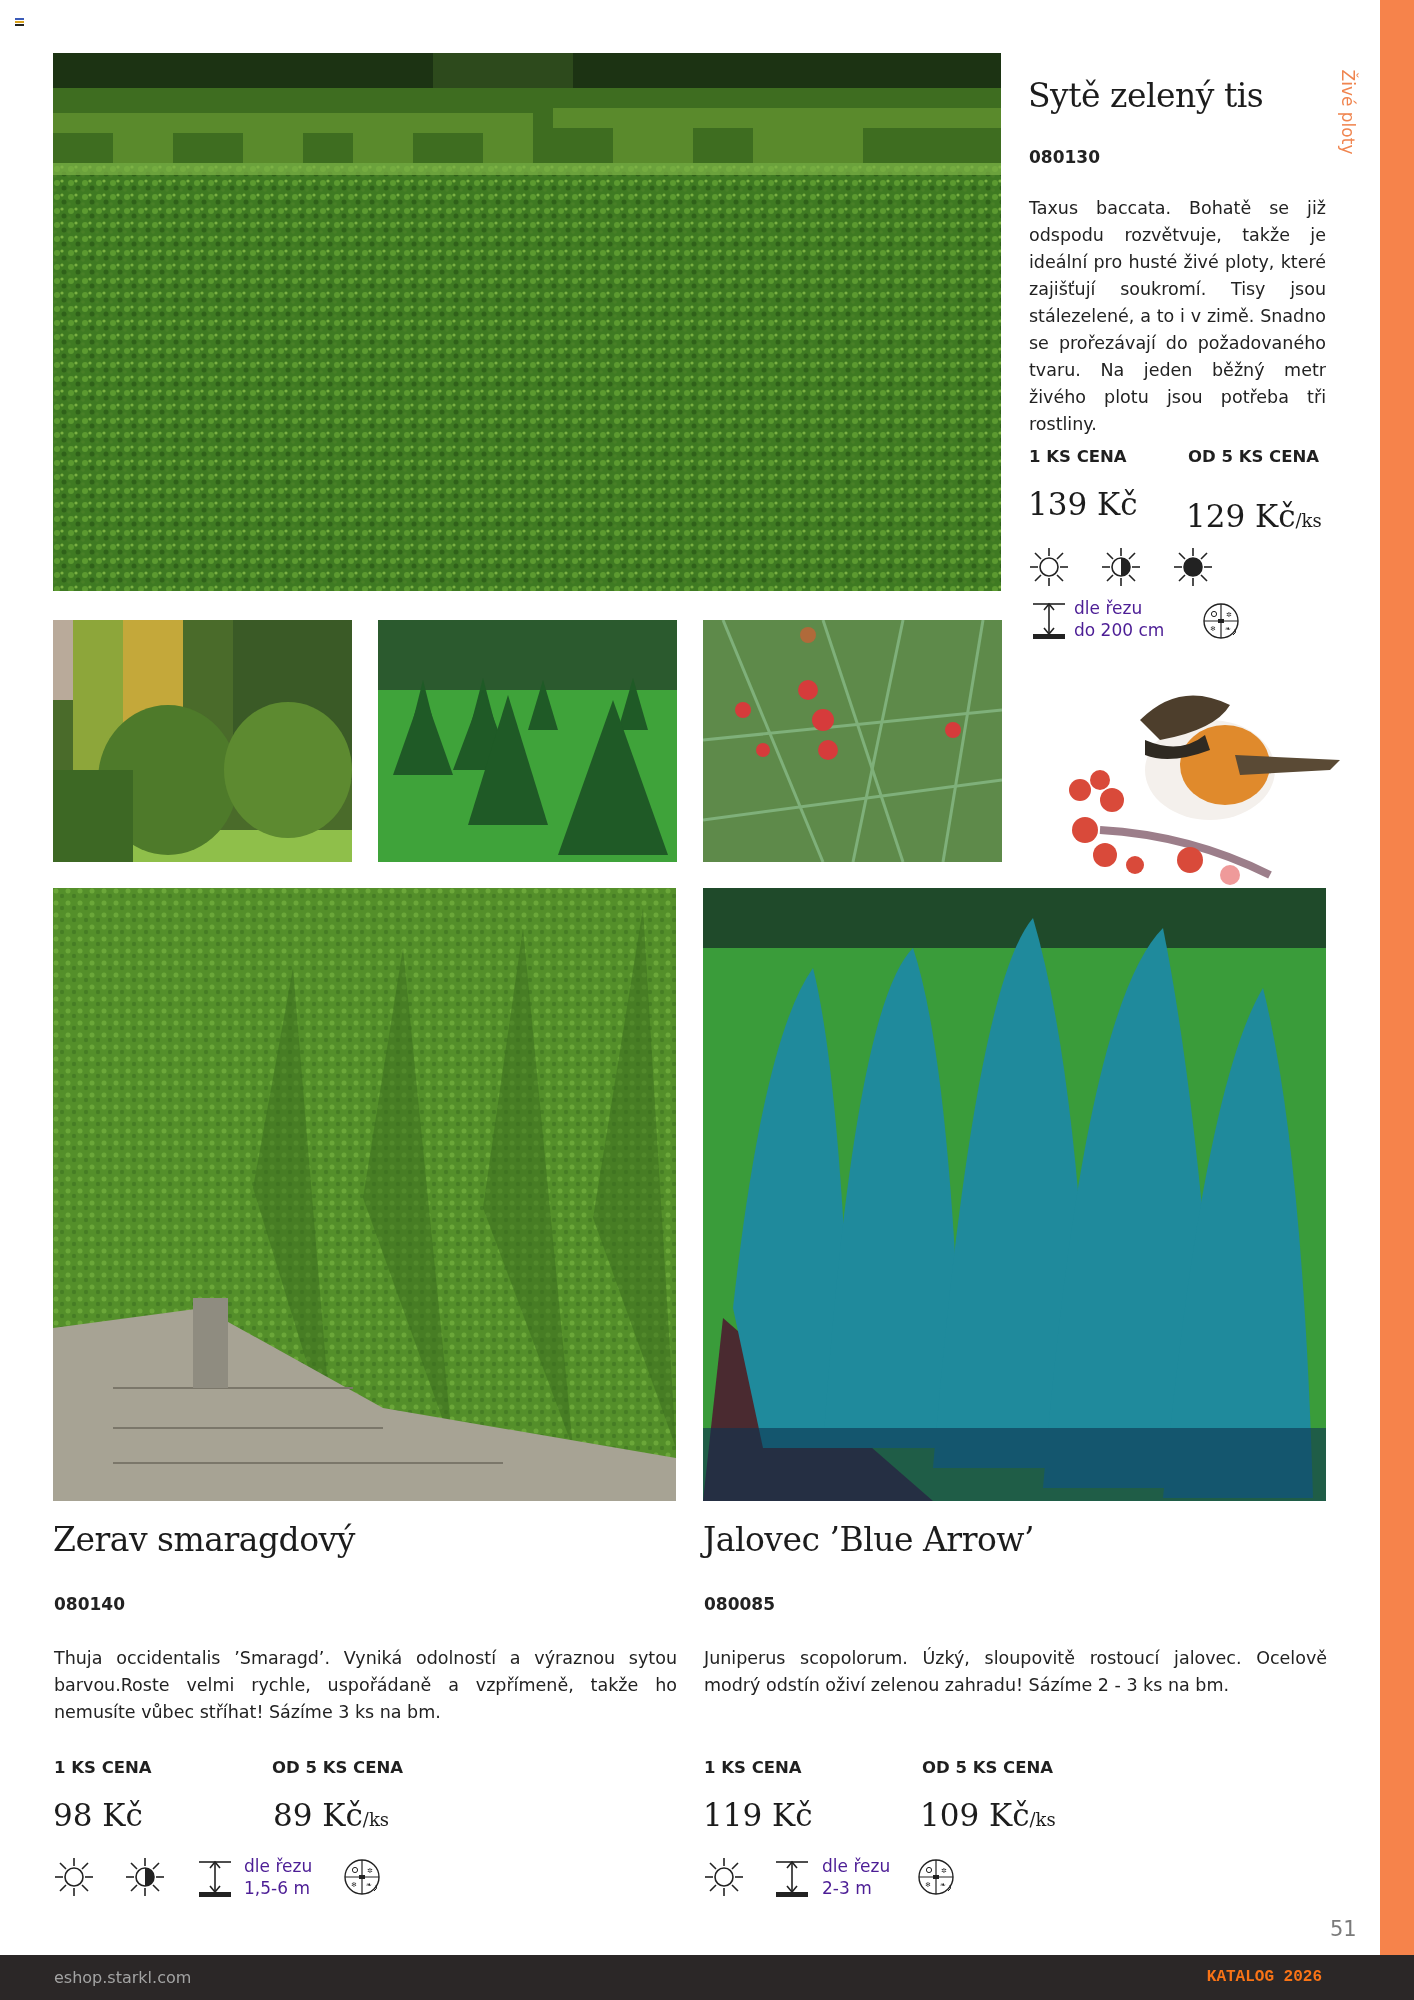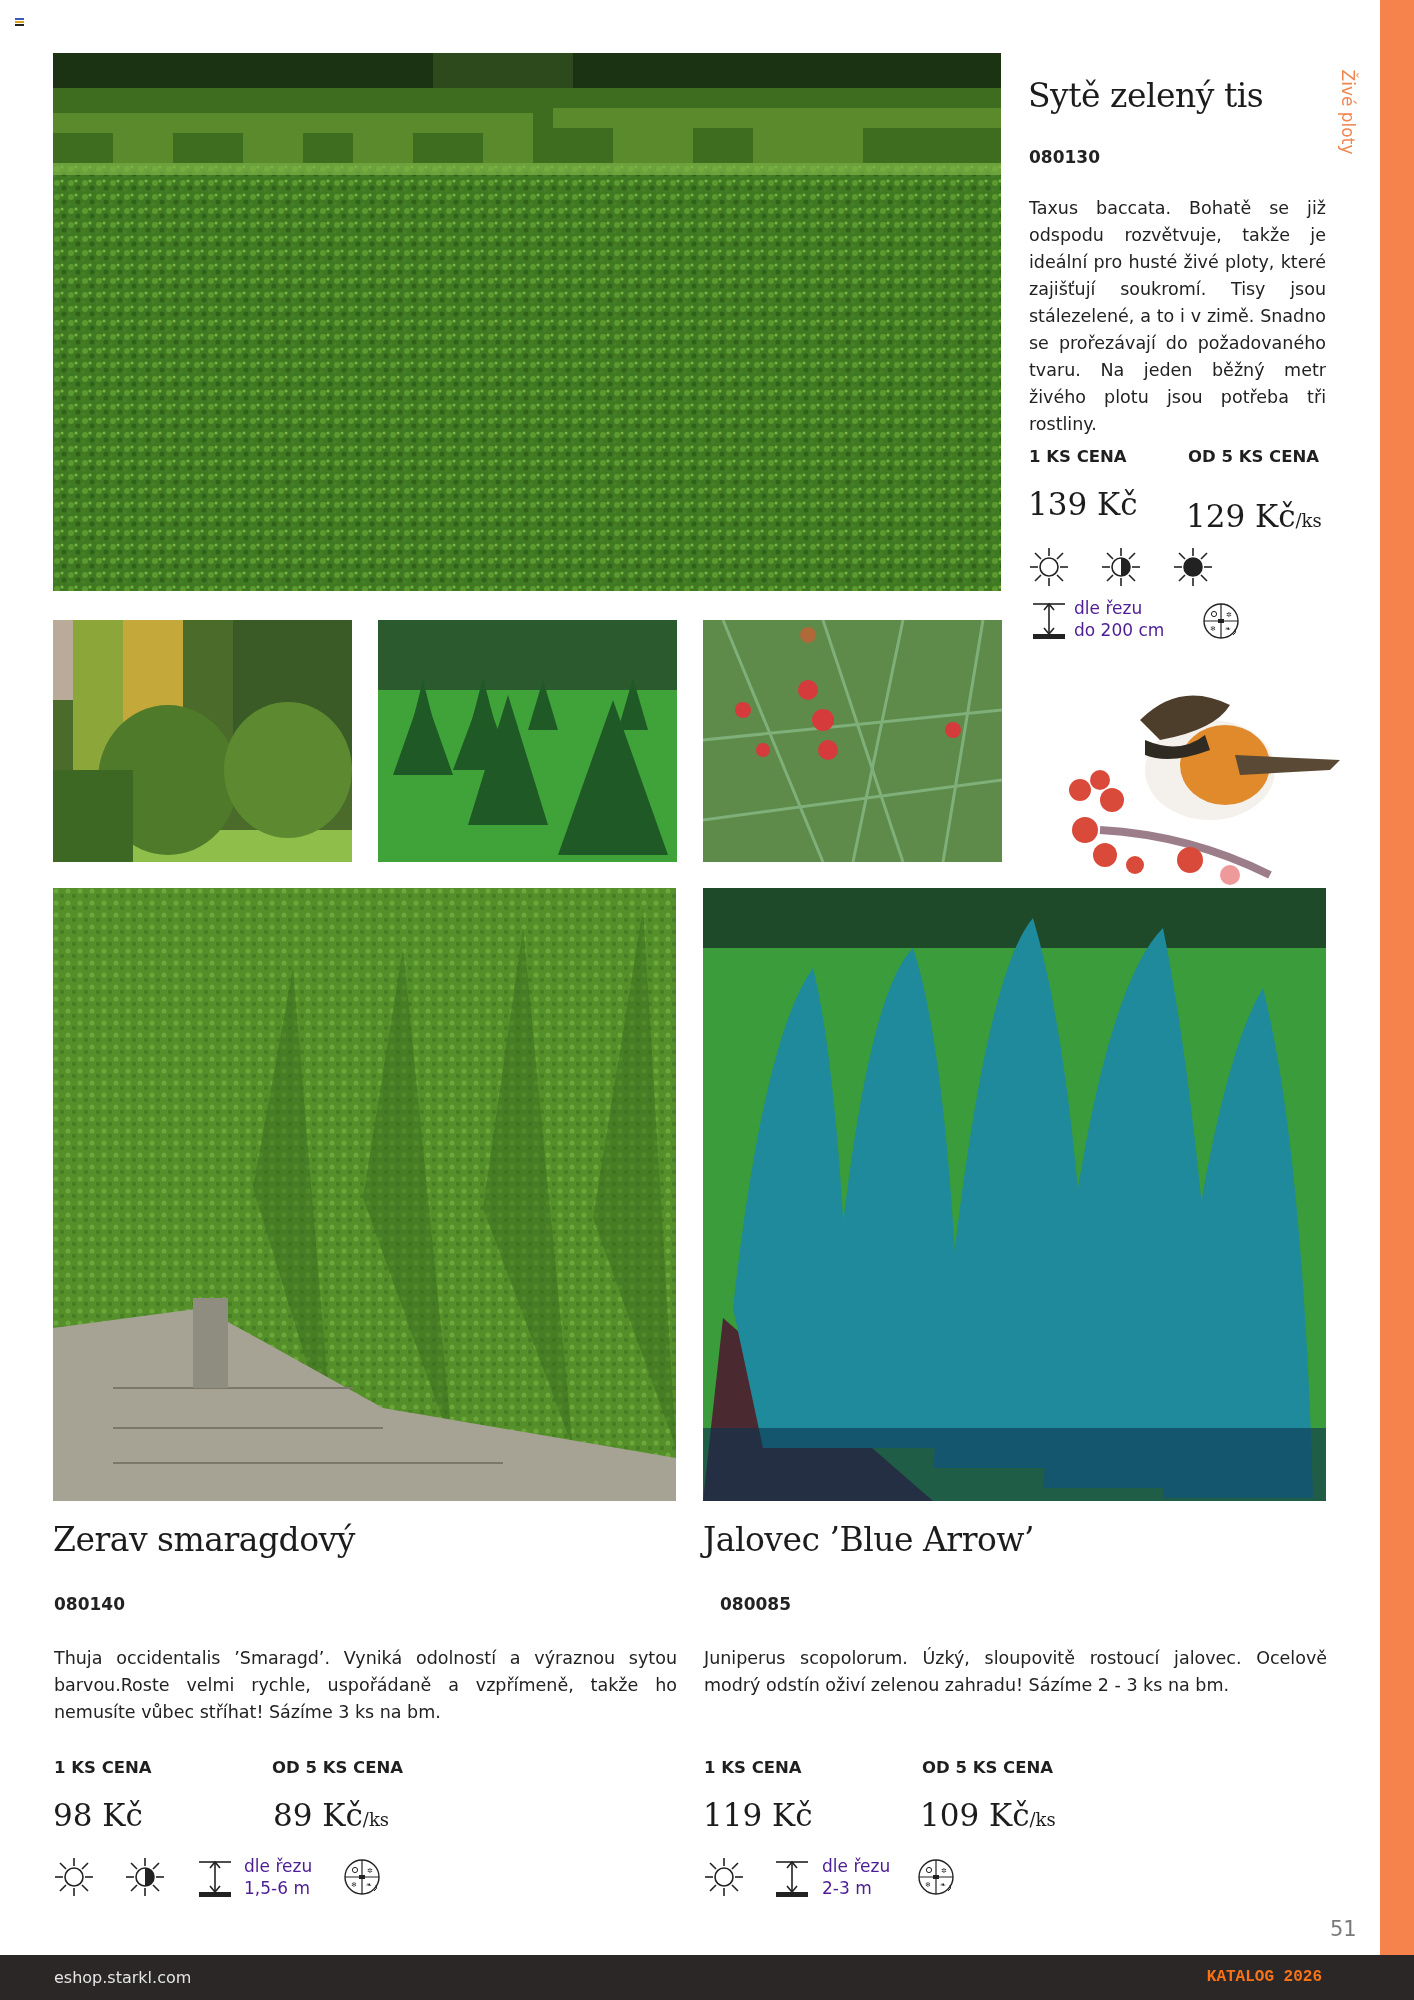--- a/index.html
+++ b/index.html
@@ -25,21 +25,21 @@
   .price { font-family: "DejaVu Serif", serif; font-size: 31px; color: #1c1c1c; white-space: nowrap; }
   .price small { font-size: 18px; }
 
   .icon { width: 40px; height: 40px; }
   .icon svg { width: 100%; height: 100%; }
   .hlabel { font-family: "DejaVu Sans", sans-serif; font-size: 17px; line-height: 22px; color: #4c1d95; white-space: nowrap; }
 
   .page-num { left: 1330px; top: 1917px; font-family: "DejaVu Sans", sans-serif; font-weight: normal; font-size: 21px; color: #7a7a7a; }
 
   .footer { left: 0; top: 1955px; width: 1414px; height: 45px; background: #2b2727; }
-  .footer .url { position: absolute; left: 54px; top: 13px; color: #e5e5e5; font-size: 16px; }
+  .footer .url { position: absolute; left: 54px; top: 13px; color: #a3a3a3; font-size: 16px; }
   .footer .cat { position: absolute; right: 92px; top: 13px; color: #f97316; font-size: 16px; font-weight: bold; font-family: Liberation Mono, monospace; }
 </style>
 </head>
 <body>
 
 <svg width="0" height="0" style="position:absolute">
   <defs>
     <symbol id="sun-rays" viewBox="0 0 40 40">
       <g stroke="#222" stroke-width="1.6" fill="none">
         <line x1="20" y1="1" x2="20" y2="9"></line>
@@ -304,21 +304,21 @@
   <div>dle řezu</div>
   <div>1,5-6 m</div>
 </div>
 <div class="abs icon" style="left:342px;top:1857px;">
   <svg>
       <use href="#season-sym"></use>
     </svg>
 </div>
 
 <div class="abs title" style="left:703px;top:1520px;">Jalovec ’Blue Arrow’</div>
-<div class="abs code" style="left:704px;top:1594px;margin-left:16px;">080085</div>
+<div class="abs code" style="left:704px;top:1594px;">080085</div>
 <div class="abs desc" style="left:704px;top:1645px;width:623px;">Juniperus scopolorum. Úzký, sloupovitě rostoucí jalovec. Ocelově modrý odstín oživí zelenou zahradu! Sázíme 2 - 3 ks na bm.</div>
 <div class="abs plabel" style="left:704px;top:1758px;">1 KS CENA</div>
 <div class="abs plabel" style="left:922px;top:1758px;">OD 5 KS CENA</div>
 <div class="abs price" style="left:703px;top:1797px;">119 Kč</div>
 <div class="abs price" style="left:920px;top:1797px;">
   <span>109 Kč</span><small>/ks</small>
 </div>
 <div class="abs icon" style="left:704px;top:1857px;">
   <svg>
       <use href="#sun-rays"></use>

